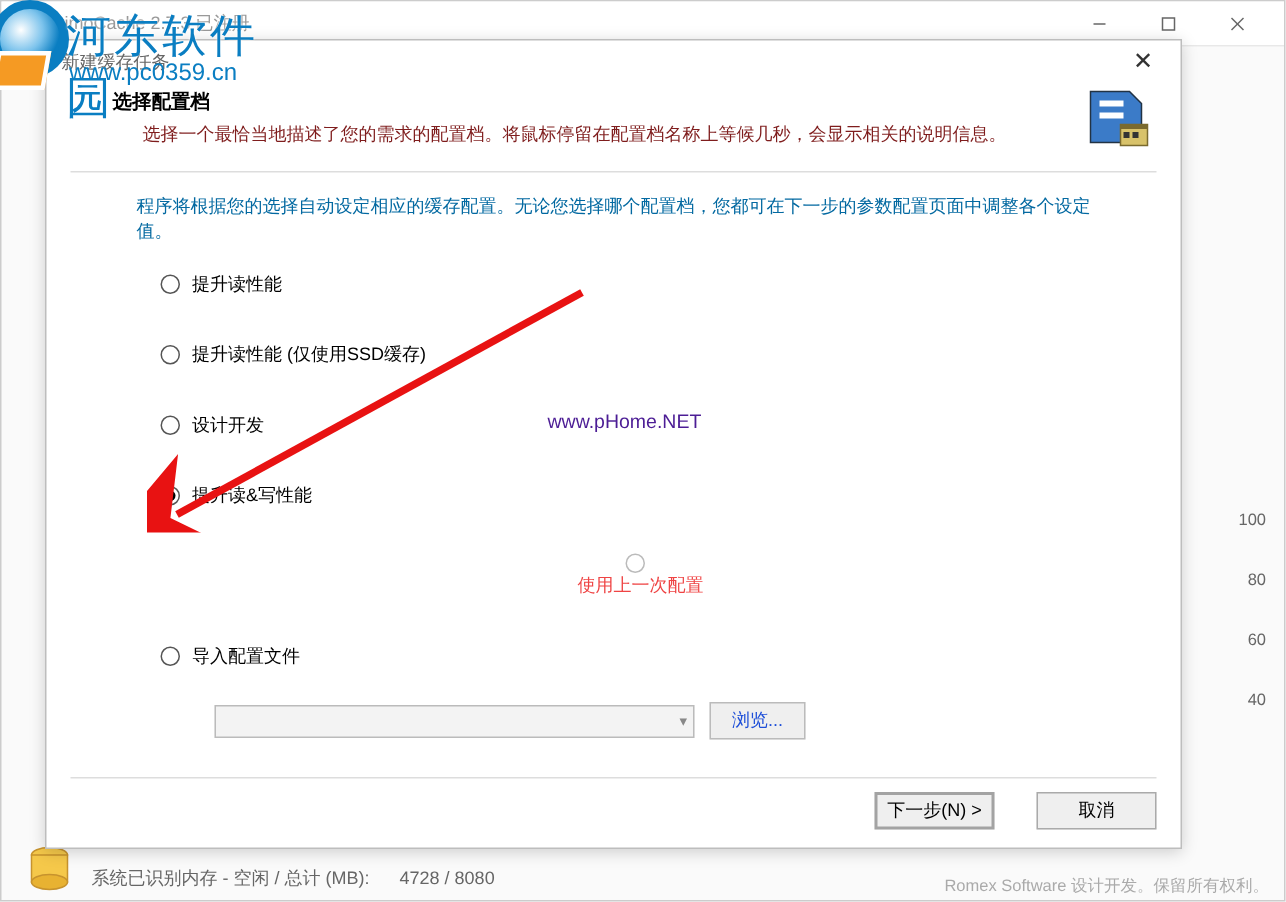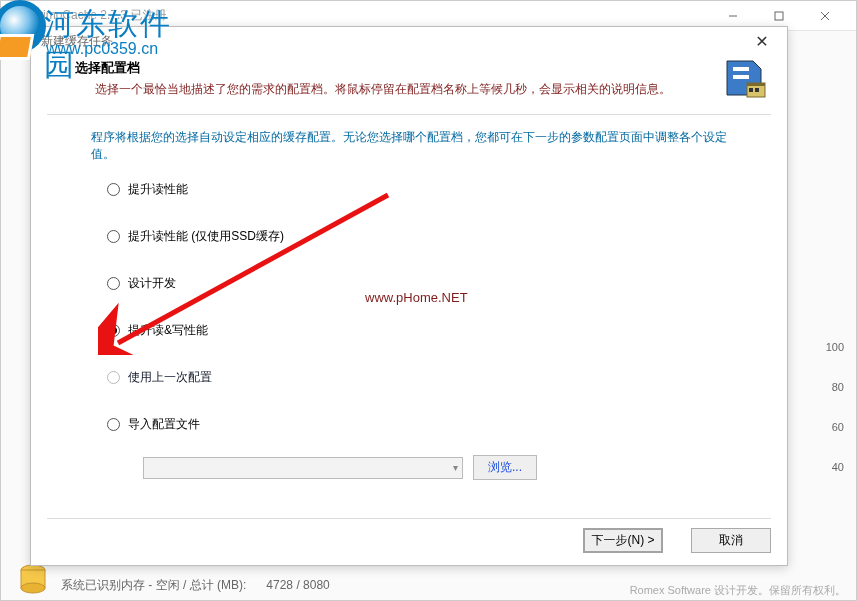--- a/index.html
+++ b/index.html
@@ -105,22 +105,22 @@
       top: 28px; left: -4px;
       width: 30px; height: 20px;
       background: #f59a23;
       border: 3px solid #fff;
       transform: skewX(-10deg);
     }
 
     
     .center-wm {
       position: absolute;
-      top: 290px; left: 365px;
-      color: #7f1d1d;
+      top: 273px; left: 365px;
+      color: #4c1d95;
       font-size: 13px;
       z-index: 30;
       pointer-events: none;
     }
 
     
     .dialog {
       position: absolute;
       top: 26px; left: 30px;
       width: 758px; height: 540px;
@@ -177,21 +177,21 @@
     }
     .radio-group {
       padding-left: 16px;
     }
     .radio-row {
       display: flex;
       align-items: center;
       margin-bottom: 30px;
       font-size: 12px;
     }
-    .radio-row.disabled { color: #0f172a; }
+    .radio-row.disabled { color: #ef4444; flex-direction: column; }
     .radio {
       width: 13px; height: 13px;
       border: 1px solid #555;
       border-radius: 50%;
       margin-right: 8px;
       display: inline-flex;
       align-items: center;
       justify-content: center;
       background: #fff;
     }

